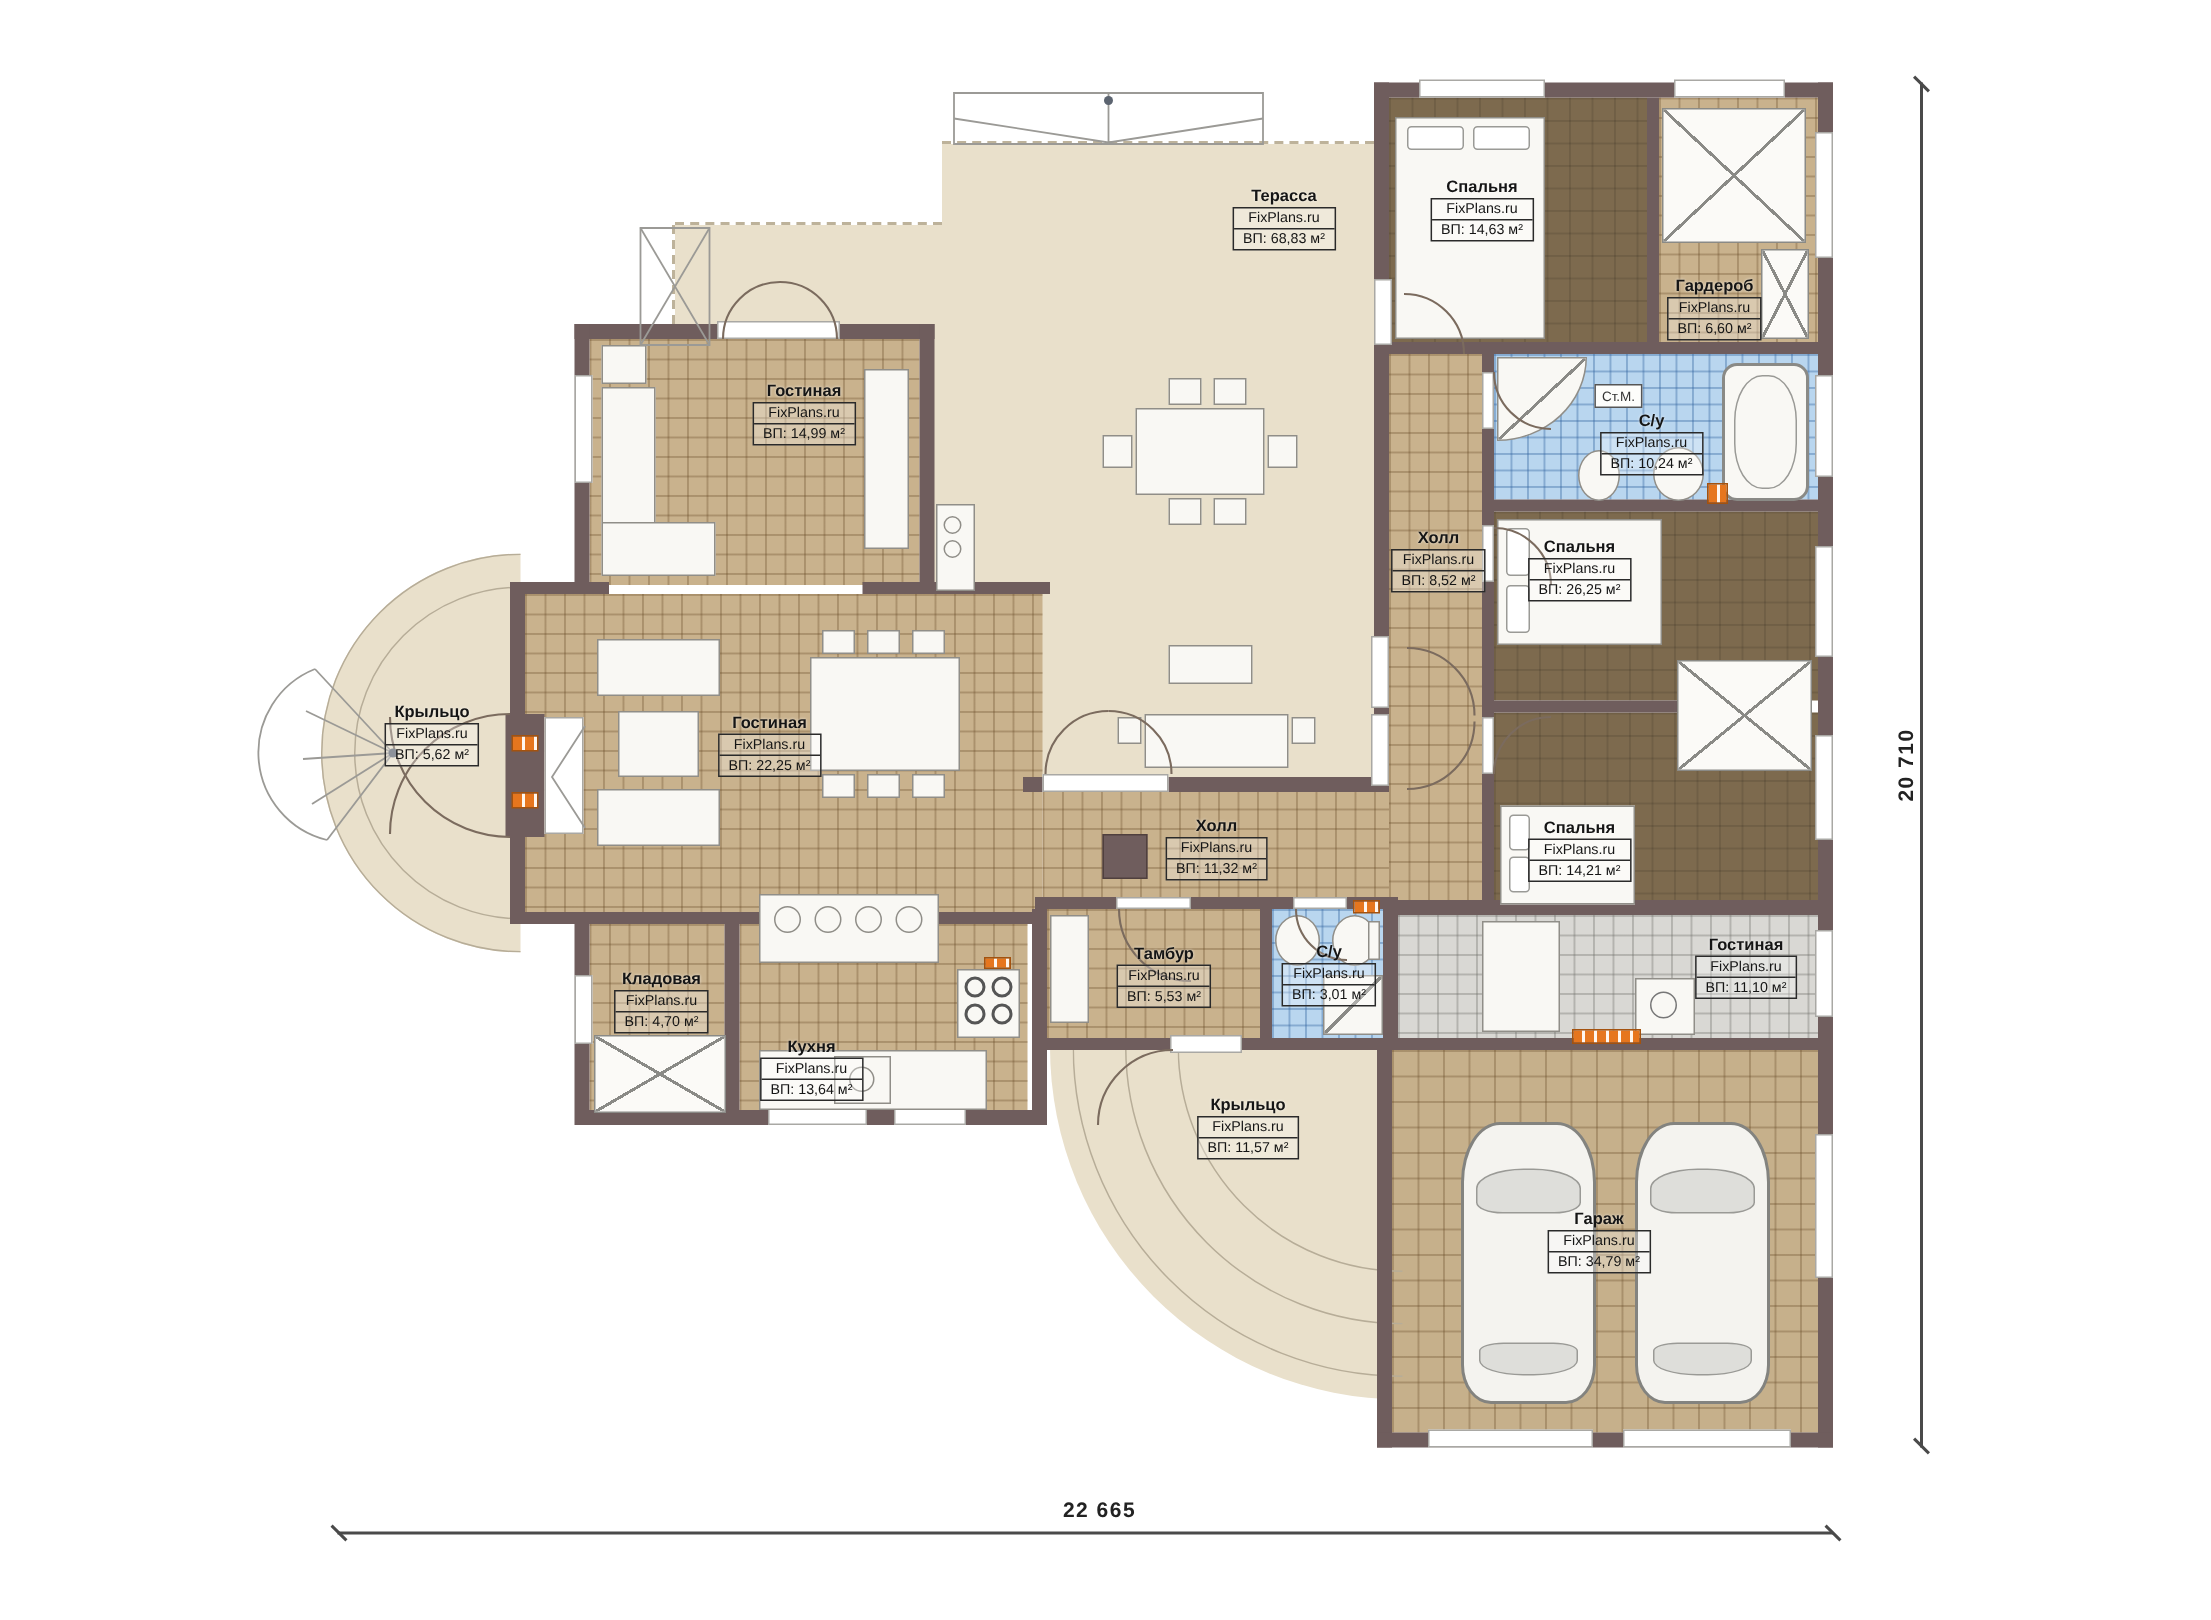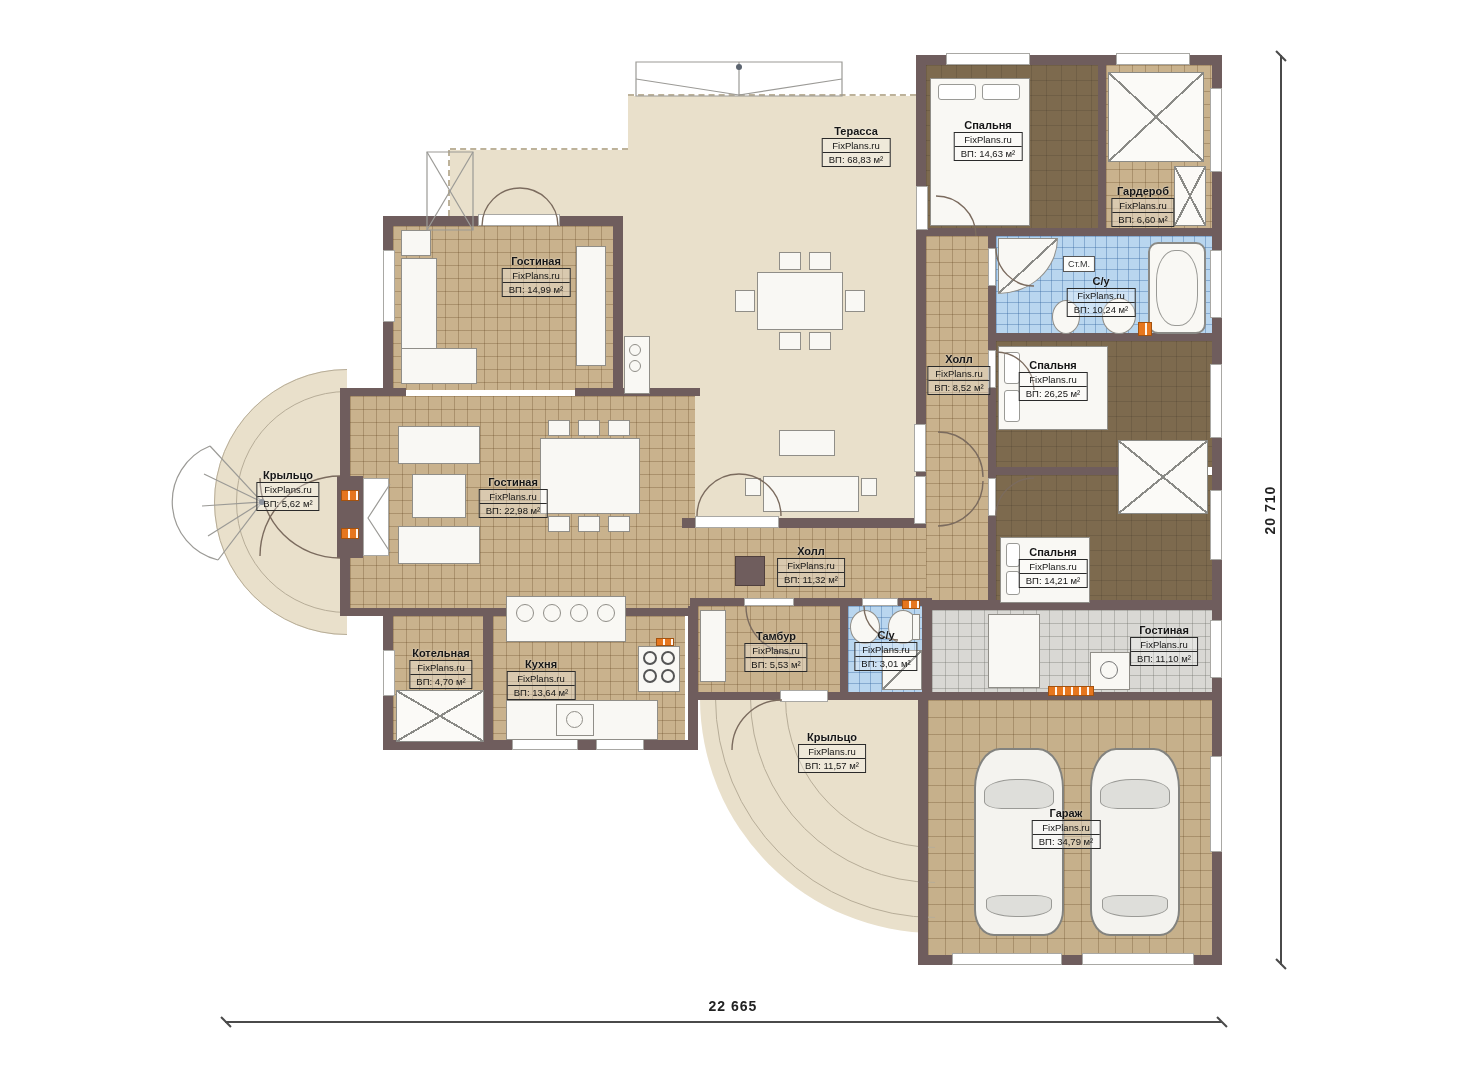--- a/index.html
+++ b/index.html
@@ -346,45 +346,45 @@
     <div class="rl-name">Крыльцо</div>
     <div class="rl-box">
       <div class="rl-wm">FixPlans.ru</div>
       <div class="rl-area">ВП: 5,62 м²</div>
     </div>
   </div>
   <div class="room-label" style="left:513px;top:497px">
     <div class="rl-name">Гостиная</div>
     <div class="rl-box">
       <div class="rl-wm">FixPlans.ru</div>
-      <div class="rl-area">ВП: 22,98 м²</div>
+      <div class="rl-area">ВП: 22,25 м²</div>
     </div>
   </div>
   <div class="room-label" style="left:811px;top:566px">
     <div class="rl-name">Холл</div>
     <div class="rl-box">
       <div class="rl-wm">FixPlans.ru</div>
       <div class="rl-area">ВП: 11,32 м²</div>
     </div>
   </div>
   <div class="room-label" style="left:1053px;top:567px">
     <div class="rl-name">Спальня</div>
     <div class="rl-box">
       <div class="rl-wm">FixPlans.ru</div>
       <div class="rl-area">ВП: 14,21 м²</div>
     </div>
   </div>
   <div class="room-label" style="left:441px;top:668px">
-    <div class="rl-name">Котельная</div>
+    <div class="rl-name">Кладовая</div>
     <div class="rl-box">
       <div class="rl-wm">FixPlans.ru</div>
       <div class="rl-area">ВП: 4,70 м²</div>
     </div>
   </div>
-  <div class="room-label" style="left:541px;top:679px">
+  <div class="room-label" style="left:541px;top:713px">
     <div class="rl-name">Кухня</div>
     <div class="rl-box">
       <div class="rl-wm">FixPlans.ru</div>
       <div class="rl-area">ВП: 13,64 м²</div>
     </div>
   </div>
   <div class="room-label" style="left:776px;top:651px">
     <div class="rl-name">Тамбур</div>
     <div class="rl-box">
       <div class="rl-wm">FixPlans.ru</div>

